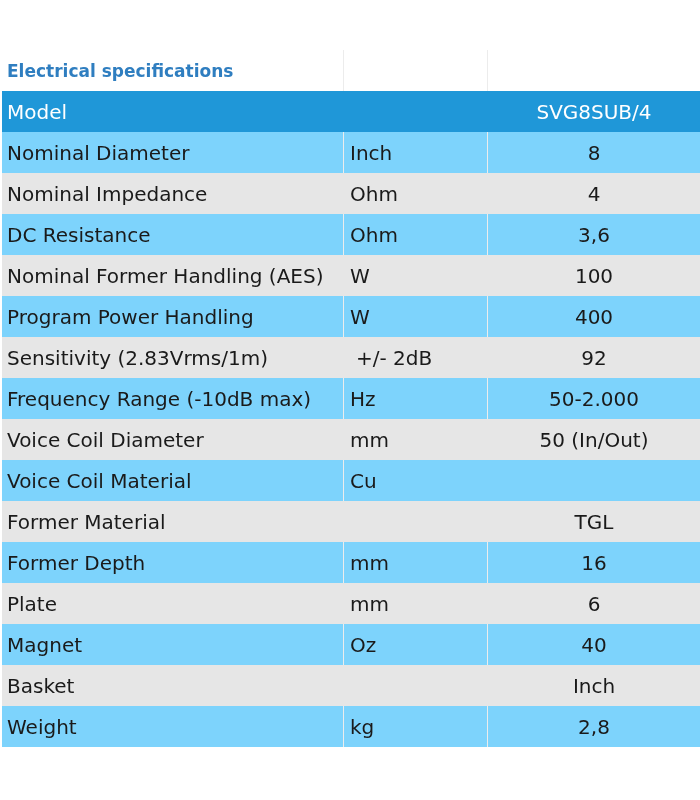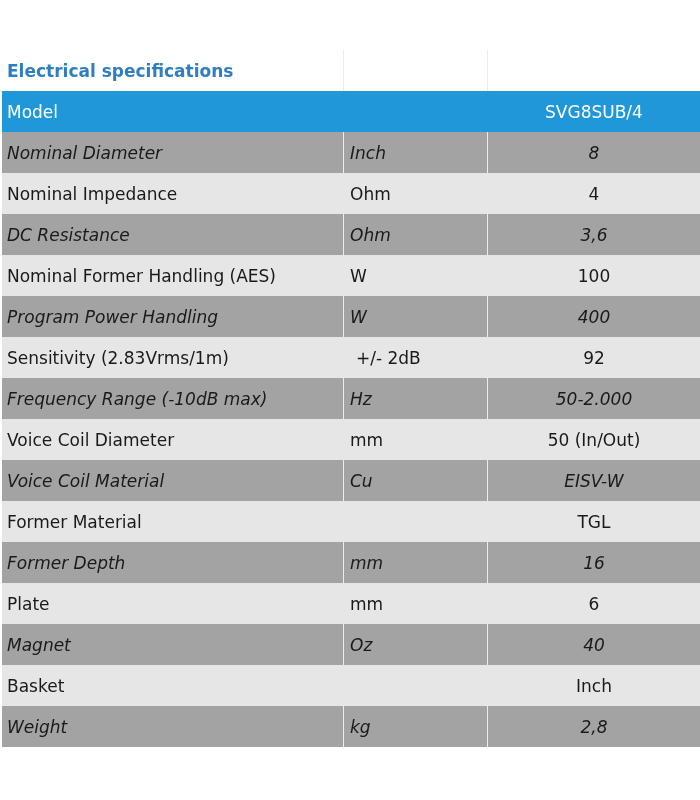--- a/index.html
+++ b/index.html
@@ -1,27 +1,27 @@
 <!DOCTYPE html>
 <html><head>
 <meta charset="utf-8">
 <style>
   html, body { margin:0; padding:0; background:#ffffff; }
   body { width:700px; height:800px; position:relative; overflow:hidden;
          font-family:"DejaVu Sans", sans-serif; }
   .table { position:absolute; left:2px; top:50px; width:698px; }
   .row { display:flex; height:41px; align-items:center; }
   .cell { height:100%; display:flex; align-items:center; box-sizing:border-box;
-          font-size:17px; color:#1a1a1a; }
+          font-size:20px; color:#1a1a1a; }
   .c1 { width:341px; padding-left:5px;text-align:center; }
   .c2 { width:144px; padding-left:6px; border-left:1px solid #ececec; }
   .c3 { width:213px; justify-content:center; border-left:1px solid #ececec; }
   .row.gray { background:#e6e6e6; }
   .row.gray .c2, .row.gray .c3 { border-left-color:#e6e6e6; }
-  .row.white { background:#a3a3a3;font-style:italic; }
+  .row.white { background:#7dd3fc; }
   .title-row .c1 { color:#2f7ec0; font-weight:bold; font-size:17px; }
   .title-row { background:#ffffff; }
   .header-row { background:#1f97d8; }
   .header-row .cell { color:#ffffff; border-left-color:#1f97d8; }
   .sens-unit { padding-left:12px; }
 </style>
 </head>
 <body>
 
 <div class="table">
@@ -72,21 +72,20 @@
     <div class="cell c3">50-2.000</div>
   </div>
   <div class="row gray">
     <div class="cell c1">Voice Coil Diameter</div>
     <div class="cell c2">mm</div>
     <div class="cell c3">50 (In/Out)</div>
   </div>
   <div class="row white">
     <div class="cell c1">Voice Coil Material</div>
     <div class="cell c2">Cu</div>
-    <div class="cell c3">EISV-W</div>
   </div>
   <div class="row gray">
     <div class="cell c1">Former Material</div>
     <div class="cell c2"></div>
     <div class="cell c3">TGL</div>
   </div>
   <div class="row white">
     <div class="cell c1">Former Depth</div>
     <div class="cell c2">mm</div>
     <div class="cell c3">16</div>

